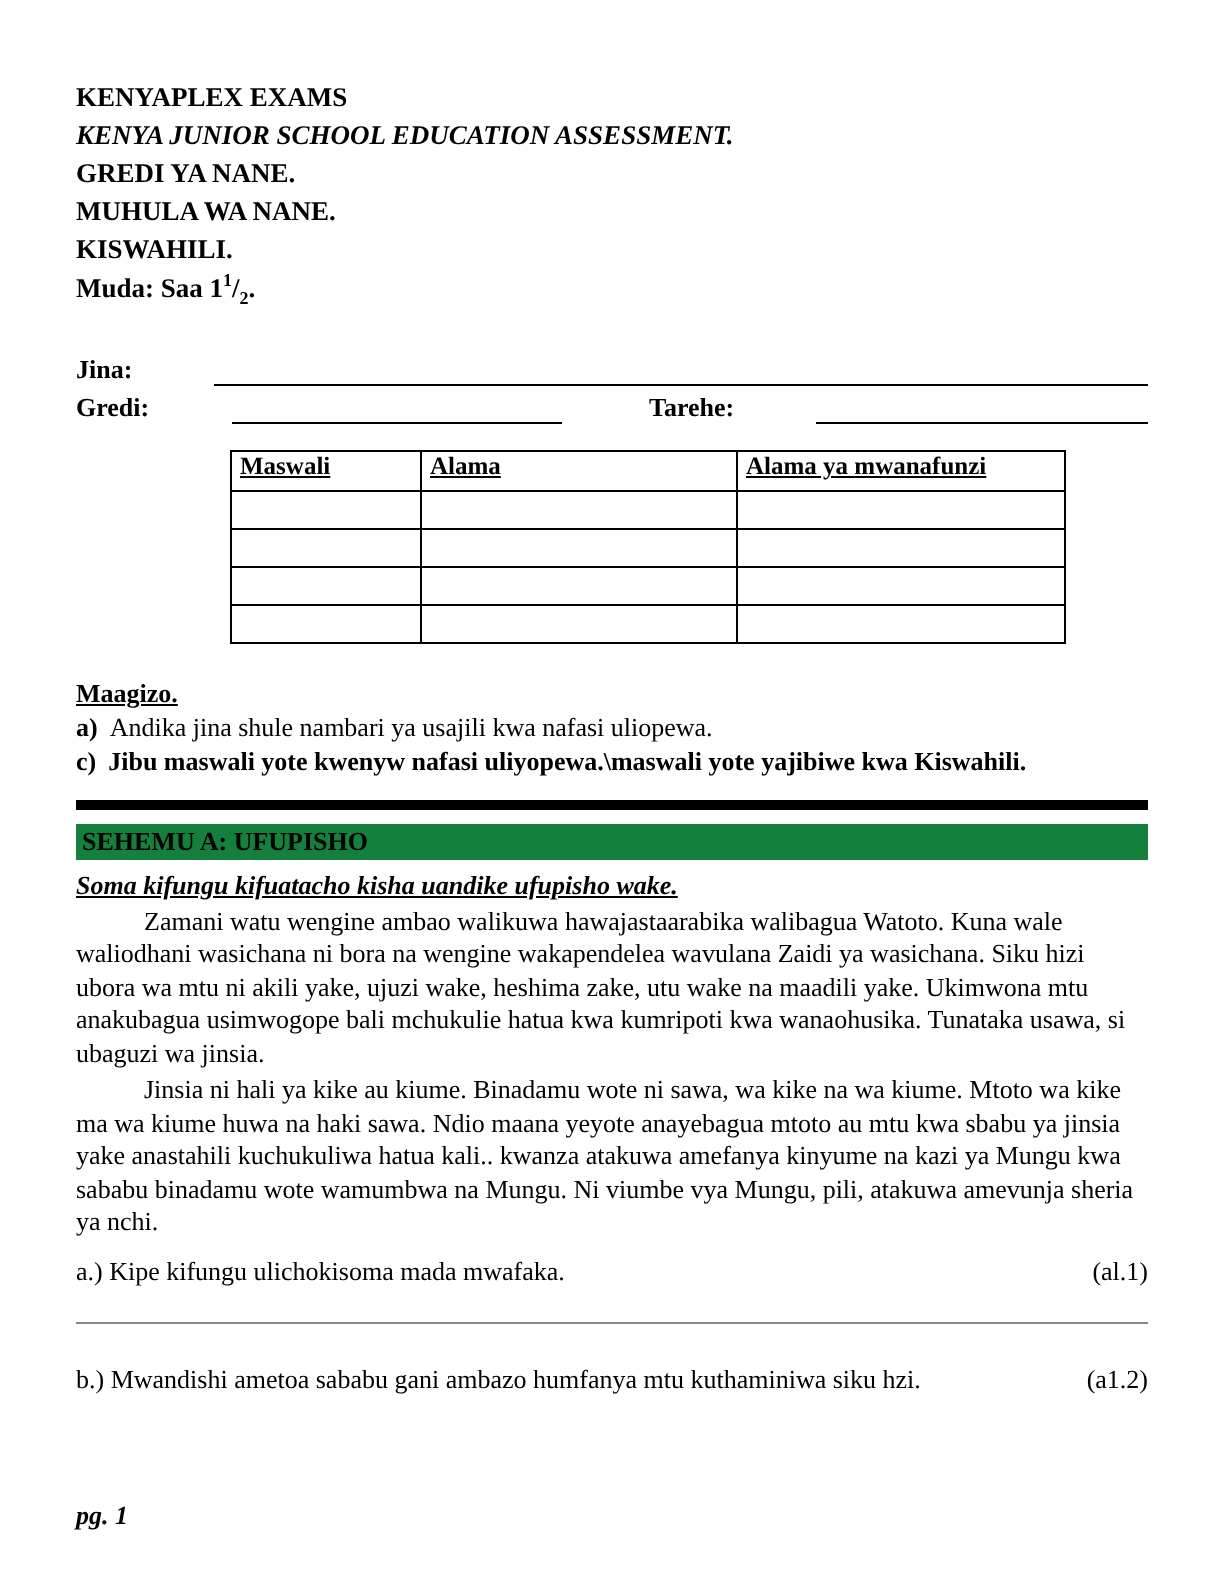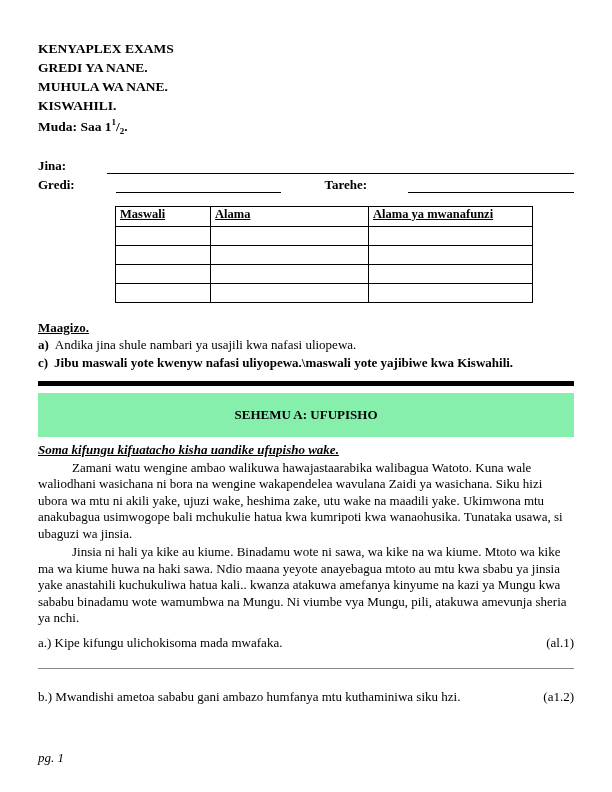--- a/index.html
+++ b/index.html
@@ -36,39 +36,40 @@
   
   .maagizo-title { margin-top: 17px; font-weight: bold; text-decoration: underline; font-size: 13px; }
   .instr { line-height: 1.32; font-size: 13px; }
   .instr .instr-label { font-weight: bold; padding-right: 6px; }
   .instr.bold { font-weight: bold; }
 
   
   .thick-rule { height: 5px; background: #000; margin: 10px 0 7px 0; }
 
   
-  .section-bar { background: #86efac; font-weight: bold; font-size: 13px; padding: 14px 3px; margin-top: 2px; text-align: center; }
+  .section-bar { background: #15803d; font-weight: bold; font-size: 13px; padding: 1px 3px; margin-top: 2px; }
   .section-sub { font-weight: bold; font-style: italic; text-decoration: underline; margin-top: 5px; font-size: 13px; }
   .passage p { margin: 2px 0 0 0; text-indent: 34px; line-height: 1.27; font-size: 13px; }
 
   
   .q-row { display: flex; justify-content: space-between; margin-top: 8px; font-size: 13px; }
   .q-row .marks { white-space: nowrap; padding-left: 8px; }
   .answer-line { border-bottom: 1px solid #8a8a8a; height: 1px; margin: 17px 0 20px 0; }
 
   
-  .footer { position: absolute; left: 38px; top: 750px; font-weight: normal; font-style: italic; font-size: 13px; }
+  .footer { position: absolute; left: 38px; top: 750px; font-weight: bold; font-style: italic; font-size: 13px; }
 </style>
 </head>
 <body>
 
 <div class="page">
 
   <div class="hdr">
     <div class="line">KENYAPLEX EXAMS</div>
+    <div class="line italic">KENYA JUNIOR SCHOOL EDUCATION ASSESSMENT.</div>
     <div class="line">GREDI YA NANE.</div>
     <div class="line">MUHULA WA NANE.</div>
     <div class="line">KISWAHILI.</div>
     <div class="line"><span>Muda: Saa 1</span><sup>1</sup><span>/</span><sub>2</sub><span>.</span></div>
   </div>
 
   <div class="fields">
     <div class="field-row">
       <span class="field-label">Jina:</span>
       <span class="fill"></span>

